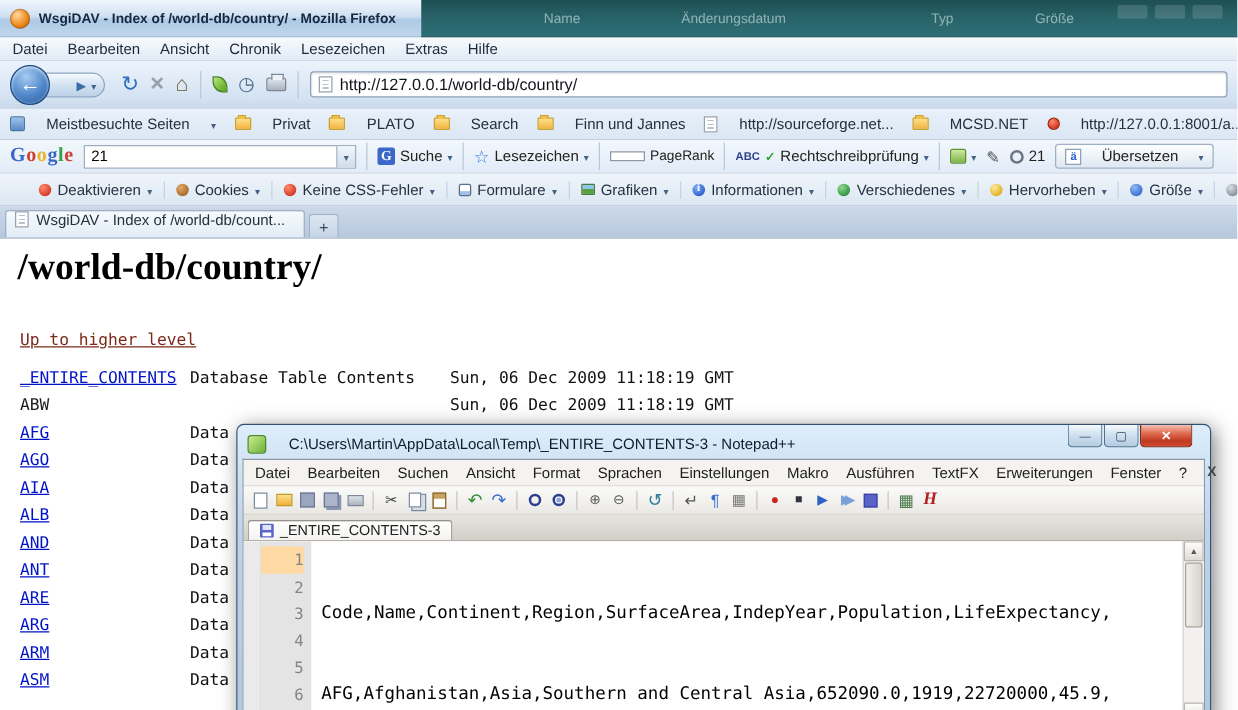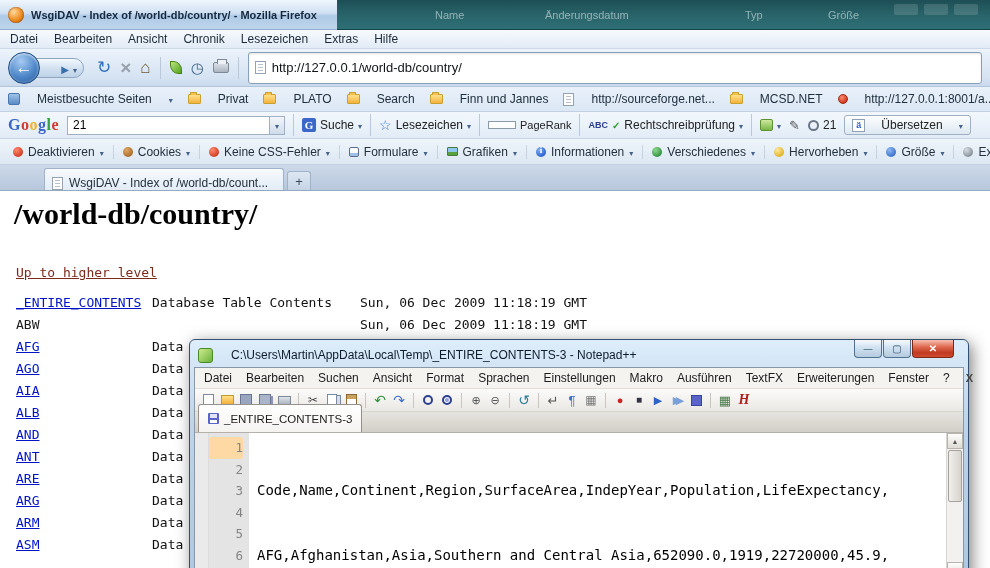--- a/index.html
+++ b/index.html
@@ -29,21 +29,21 @@
   .back-btn::before{content:"←";color:#fff;font-size:17px;font-weight:bold;line-height:1;}
   .nav-ico{flex:0 0 auto;line-height:1;display:flex;align-items:center;justify-content:center;}
   .ico-refresh::before{content:"↻";font-size:17px;color:#2f6fc4;}
   .ico-stop::before{content:"×";font-size:19px;color:#97a1ab;font-weight:bold;}
   .ico-home::before{content:"⌂";font-size:17px;color:#6b5a3a;}
   .leaf{width:12px;height:13px;background:linear-gradient(135deg,#b8e67a,#55a21e);border:1px solid #47821a;border-radius:0 70% 0 70%;}
   .ico-clock::before{content:"◷";font-size:15px;color:#46688c;}
   .printer{width:16px;height:11px;background:linear-gradient(#dfe4ea,#aab3bf);border:1px solid #7e8997;border-radius:2px;position:relative;}
   .printer::before{content:"";position:absolute;left:3px;top:-4px;width:8px;height:4px;background:#eef1f5;border:1px solid #7e8997;border-bottom:none;}
   .vsep{width:1px;height:22px;background:#b9c8da;flex:0 0 auto;}
-  .url-field{flex:1;height:32px;border:1px solid #89a0b8;border-radius:3px;background:#fff;display:flex;align-items:center;padding:0 6px;gap:6px;box-shadow:inset 0 1px 2px rgba(0,0,0,.12);}
+  .url-field{flex:1;height:21px;border:1px solid #89a0b8;border-radius:3px;background:#fff;display:flex;align-items:center;padding:0 6px;gap:6px;box-shadow:inset 0 1px 2px rgba(0,0,0,.12);}
   .page-ico{width:11px;height:13px;background:#fff;border:1px solid #97a2b0;position:relative;flex:0 0 auto;}
   .page-ico::before{content:"";position:absolute;left:2px;top:2px;right:2px;height:8px;background:repeating-linear-gradient(#b9c2cc 0 1px,#fff 1px 3px);}
   .url-input{border:none;outline:none;flex:1;font-size:13px;color:#101418;background:transparent;font-family:"Liberation Sans",sans-serif;}
 
   .bookmarks{left:0;top:87px;width:990px;height:25px;background:linear-gradient(#e9f1fa,#dbe7f4);border-bottom:1px solid #c2d1e2;display:flex;align-items:center;padding:0 8px;gap:15px;font-size:12px;color:#20303f;white-space:nowrap;overflow:hidden;}
   .bm{display:flex;align-items:center;gap:17px;flex:0 0 auto;}
   .folder-ico{width:13px;height:10px;background:linear-gradient(#ffe08a,#f2b33d);border:1px solid #caa12e;border-radius:1px;position:relative;flex:0 0 auto;}
   .folder-ico::before{content:"";position:absolute;top:-3px;left:1px;width:5px;height:2px;background:#f2c24d;border:1px solid #caa12e;border-bottom:none;border-radius:1px 1px 0 0;}
   .red-dot{width:10px;height:10px;border-radius:50%;background:radial-gradient(circle at 35% 30%,#ff8a70,#d23b22 70%);border:1px solid #a02812;flex:0 0 auto;}
   .most-ico{width:12px;height:12px;border-radius:2px;background:linear-gradient(#9ec3ea,#5b8cc4);border:1px solid #4a77ab;flex:0 0 auto;}
@@ -62,36 +62,36 @@
   .pr-label{font-size:11px;}
   .abc{font-size:9px;font-weight:bold;color:#2a3f8f;}
   .check::before{content:"✓";color:#2f9e2f;font-size:10px;font-weight:bold;}
   .send-ico{width:13px;height:12px;background:linear-gradient(#cfe8a0,#7ab648);border:1px solid #5d9232;border-radius:2px;}
   .pencil::before{content:"✎";font-size:13px;color:#555;}
   .count-ico{width:11px;height:11px;border:2px solid #6a7686;border-radius:50%;}
   .translate-btn{display:flex;align-items:center;gap:16px;border:1px solid #9fb0c2;border-radius:3px;background:linear-gradient(#fdfefe,#dde8f2);height:20px;padding:0 7px;flex:0 0 auto;}
   .trans-ico{width:13px;height:13px;background:#fff;border:1px solid #8fa0b4;display:flex;align-items:center;justify-content:center;}
   .trans-ico::before{content:"ä";font-size:9px;color:#2a5fd0;font-weight:bold;}
 
-  .webdev{left:0;top:139px;width:990px;height:26px;background:linear-gradient(#eef4fa,#dde8f3);border-bottom:1px solid #c2d0e0;display:flex;align-items:center;padding:0 4px;font-size:12px;color:#24313f;white-space:nowrap;overflow:hidden;}
+  .webdev{left:0;top:139px;width:990px;height:26px;background:linear-gradient(#eef4fa,#dde8f3);border-bottom:1px solid #c2d0e0;display:flex;align-items:center;padding:0 22px;font-size:12px;color:#24313f;white-space:nowrap;overflow:hidden;}
   .wd{display:flex;align-items:center;gap:5px;padding:0 9px;border-right:1px solid rgba(160,178,198,.45);flex:0 0 auto;}
   .dot{width:10px;height:10px;border-radius:50%;flex:0 0 auto;}
   .d-red{background:radial-gradient(circle at 35% 30%,#ff8a70,#cf3a22 75%);}
   .d-cookie{background:radial-gradient(circle at 35% 30%,#e0a868,#a86a28 75%);}
   .d-form{width:10px;height:10px;border-radius:2px;background:#fff;border:1px solid #5a6e88;box-shadow:inset 0 -3px 0 #9fc0e8;}
   .d-img{width:11px;height:9px;border:1px solid #4a7a3a;border-radius:1px;background:linear-gradient(#8fc8ee 0 50%,#58a040 50% 100%);}
   .d-info{background:radial-gradient(circle at 35% 30%,#7fb0f0,#2a5fd0 75%);position:relative;}
   .d-info::before{content:"i";position:absolute;left:0;right:0;top:-2px;text-align:center;color:#fff;font-size:9px;font-weight:bold;font-family:"Liberation Serif",serif;}
   .d-green{background:radial-gradient(circle at 35% 30%,#90d890,#2e9040 75%);}
   .d-yellow{background:radial-gradient(circle at 35% 30%,#ffe9a0,#e0b020 75%);}
   .d-blue{background:radial-gradient(circle at 35% 30%,#90b8f0,#3a6fd0 75%);}
   .d-grey{background:radial-gradient(circle at 35% 30%,#d8dde2,#848e9a 75%);}
 
   .tabbar{left:0;top:165px;width:990px;height:26px;background:linear-gradient(#cdd9ea,#b7c7dc);border-bottom:1px solid #97a9c0;display:flex;align-items:flex-end;padding:0 4px;gap:3px;}
-  .tab{height:22px;width:240px;background:linear-gradient(#f6fafd,#e2ecf6);border:1px solid #9fb2c8;border-bottom:none;border-radius:3px 3px 0 0;display:flex;align-items:flex-end;gap:6px;padding:0 7px;font-size:12px;color:#25313e;margin-left:40px;}
+  .tab{height:22px;width:240px;background:linear-gradient(#f6fafd,#e2ecf6);border:1px solid #9fb2c8;border-bottom:none;border-radius:3px 3px 0 0;display:flex;align-items:flex-start;gap:6px;padding:0 7px;font-size:12px;color:#25313e;}
   .tab-label{white-space:nowrap;overflow:hidden;}
   .newtab{height:19px;width:24px;background:linear-gradient(#dde7f2,#c5d4e6);border:1px solid #9fb2c8;border-bottom:none;border-radius:3px 3px 0 0;display:flex;align-items:center;justify-content:center;font-size:13px;color:#3a4a5c;}
 
   
   .content{left:0;top:191px;width:990px;height:377px;background:#fff;}
   .h1{position:absolute;left:14px;top:6px;font-family:"Liberation Serif",serif;font-weight:bold;font-size:30px;color:#000;}
   .mono{font-family:"DejaVu Sans Mono","Liberation Mono",monospace;font-size:13px;}
   .uplink{position:absolute;left:16px;top:74px;color:#7c2a1a;text-decoration:underline;cursor:pointer;}
   .listing{position:absolute;left:16px;top:101px;color:#111;}
   .lrow{position:relative;height:22px;line-height:22px;width:960px;}
@@ -138,21 +138,21 @@
   .ti-pilcrow::before{content:"¶";color:#3a6fd0;font-size:13px;}
   .ti-guide::before{content:"▦";color:#777;font-size:12px;}
   .ti-rec::before{content:"●";color:#cc2222;font-size:11px;}
   .ti-stopm::before{content:"■";color:#334;font-size:10px;}
   .ti-play::before{content:"▶";color:#2d62c8;font-size:11px;}
   .ti-playall::before{content:"▶";color:#7aa0d8;font-size:11px;text-shadow:3px 0 #7aa0d8;}
   .ti-msave{width:11px;height:11px;background:#5a63c8;border:1px solid #3a43a0;}
   .ti-grid::before{content:"▦";color:#4a7a4a;font-size:13px;}
   .ti-html::before{content:"H";font-family:"Liberation Serif",serif;font-style:italic;font-weight:bold;color:#b02020;font-size:14px;}
   .npp-tabbar{height:21px;background:linear-gradient(#e6e4df,#d2cfc8);display:flex;align-items:flex-end;padding-left:3px;border-bottom:1px solid #b5b1aa;}
-  .npp-tab{height:28px;background:linear-gradient(#ffffff,#f4f3f0);border:1px solid #96928b;border-bottom:none;border-radius:3px 3px 0 0;display:flex;align-items:center;gap:5px;padding:0 9px;font-size:11.5px;color:#222;}
+  .npp-tab{height:16px;background:linear-gradient(#ffffff,#f4f3f0);border:1px solid #96928b;border-bottom:none;border-radius:3px 3px 0 0;display:flex;align-items:center;gap:5px;padding:0 9px;font-size:11.5px;color:#222;}
   .tab-disk{width:11px;height:11px;background:#5a63c8;border-radius:1px;position:relative;flex:0 0 auto;}
   .tab-disk::before{content:"";position:absolute;left:2px;top:1px;width:7px;height:4px;background:#dfe3f5;}
   .tab-disk::after{content:"";position:absolute;left:2px;bottom:1px;width:7px;height:3px;background:#fff;}
   .npp-editor{flex:1;display:flex;background:#fff;overflow:hidden;}
   .m-book{width:14px;background:#eaeaea;border-right:1px solid #dcdcdc;flex:0 0 auto;}
   .m-num{width:40px;background:#e4e4e4;color:#848484;font-family:"DejaVu Sans Mono",monospace;font-size:12.5px;text-align:right;padding:4px 6px 0 0;line-height:21.5px;flex:0 0 auto;}
   .m-num div{height:21.5px;}
   .m-num .cur{background:#ffd9a4;border-radius:2px;}
   .ed-text{flex:1;padding:4px 0 0 8px;font-family:"DejaVu Sans Mono",monospace;font-size:14px;line-height:21.5px;color:#000;white-space:pre;overflow:hidden;}
   .ed-text div{height:21.5px;}

